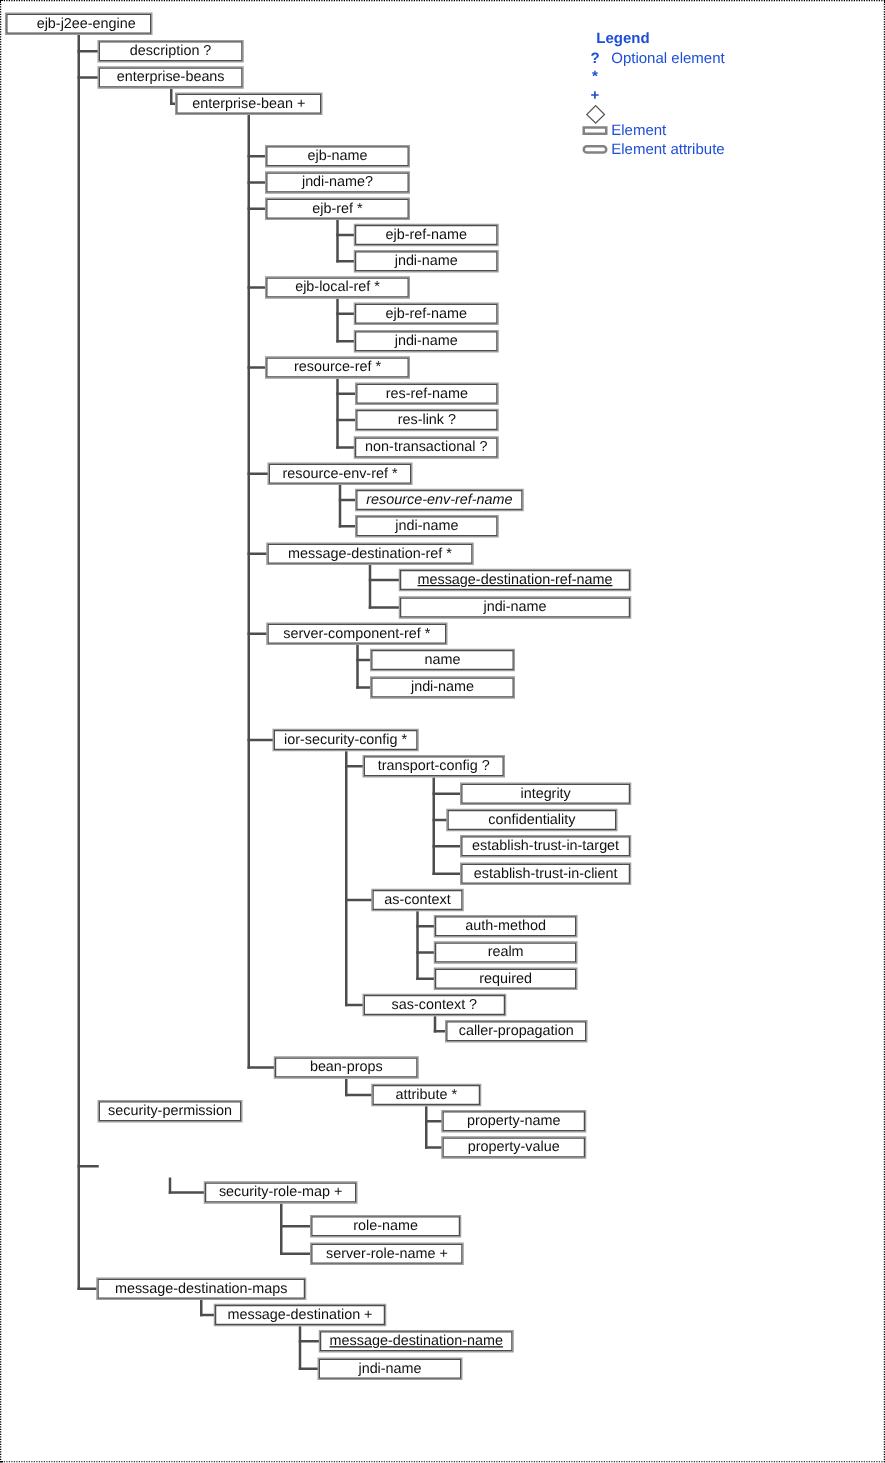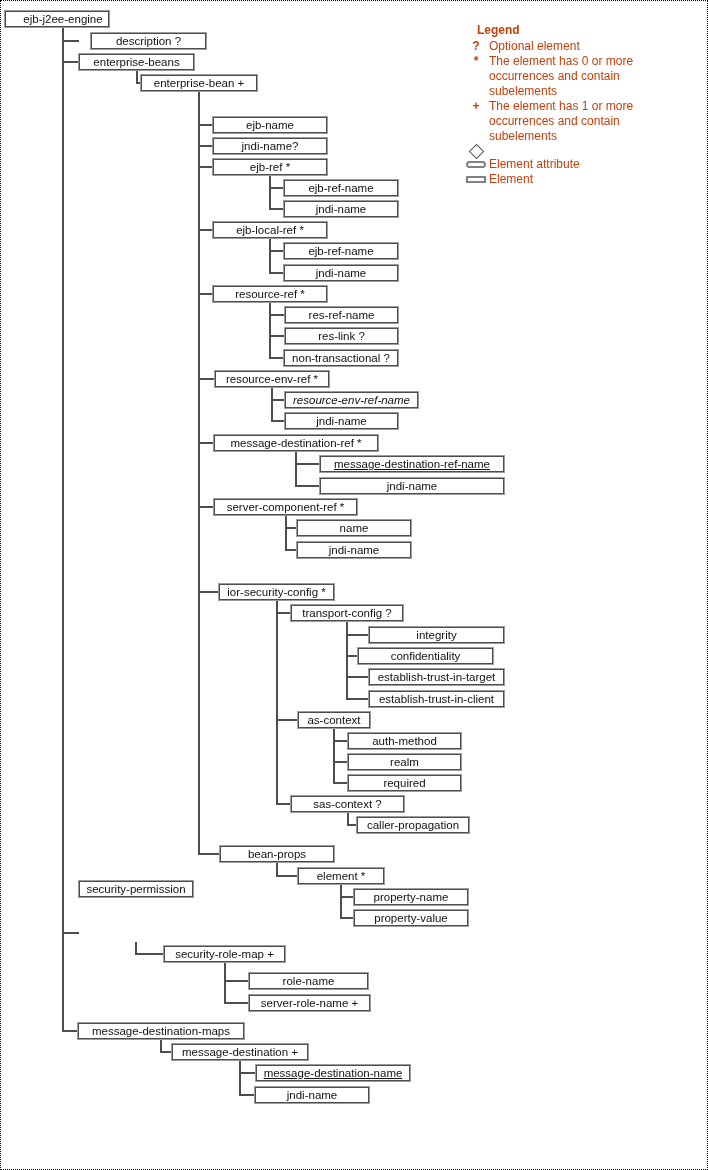--- a/index.html
+++ b/index.html
@@ -8,21 +8,21 @@
     background:#ffffff;border:1px dotted #000;overflow:hidden;
     font-family:"Liberation Sans", sans-serif;
   }
   .node{
     position:absolute;box-sizing:border-box;height:16px;background:#fff;
     border:1px solid #4d4d4d;box-shadow:0 0 0 1px #9d9d9d;
     color:#111;font-size:11.5px;line-height:13px;text-align:center;
     white-space:nowrap;overflow:hidden;padding-top:1px;
   }
   .line{position:absolute;background:#4d4d4d;}
-  .legend{position:absolute;left:462px;top:22px;width:226px;color:#c2410c;font-size:12px;}
+  .legend{position:absolute;left:462px;top:22px;width:226px;color:#1d4ed8;font-size:12px;}
   .legend-title{font-weight:bold;margin-left:14px;margin-bottom:1px;line-height:15px;}
   .leg-item{display:flex;align-items:flex-start;line-height:15px;}
   .leg-sym{width:26px;flex:none;text-align:center;font-weight:bold;}
   .leg-shape-wrap{width:26px;flex:none;display:flex;justify-content:center;}
   .leg-text{width:152px;}
   .diamond{width:9px;height:9px;border:1px solid #555;background:#fff;transform:rotate(45deg);margin-top:2px;}
   .el-box{width:20px;height:7px;box-sizing:border-box;border:2px solid #828282;background:#fff;margin-top:4px;}
   .el-box.rounded{border-radius:4px;}
 </style>
 </head>
@@ -90,22 +90,22 @@
       <div class="line" style="left: 134px; top: 941px; width: 2px; height: 13px;"></div>
       <div class="line" style="left: 134px; top: 952px; width: 29px; height: 2px;"></div>
       <div class="line" style="left: 223px; top: 962px; width: 2px; height: 41px;"></div>
       <div class="line" style="left: 223px; top: 979px; width: 25px; height: 2px;"></div>
       <div class="line" style="left: 223px; top: 1001px; width: 25px; height: 2px;"></div>
       <div class="line" style="left: 159px; top: 1039px; width: 2px; height: 13px;"></div>
       <div class="line" style="left: 159px; top: 1050px; width: 12px; height: 2px;"></div>
       <div class="line" style="left: 238px; top: 1060px; width: 2px; height: 35px;"></div>
       <div class="line" style="left: 238px; top: 1071px; width: 17px; height: 2px;"></div>
       <div class="line" style="left: 238px; top: 1093px; width: 16px; height: 2px;"></div>
-      <div class="node" style="left: 4px; top: 10px; width: 104px; padding-left: 12px;">ejb-j2ee-engine</div>
-      <div class="node" style="left: 90px; top: 32px; width: 115px;">description ?</div>
+      <div class="node" style="left: 4px; top: 10px; width: 116px; padding-left: 12px;">ejb-j2ee-engine</div>
+      <div class="node" style="left: 78px; top: 32px; width: 115px;">description ?</div>
       <div class="node" style="left: 78px; top: 53px; width: 115px;">enterprise-beans</div>
       <div class="node" style="left: 140px; top: 74px; width: 116px;">enterprise-bean +</div>
       <div class="node" style="left: 212px; top: 116px; width: 114px;">ejb-name</div>
       <div class="node" style="left: 212px; top: 137px; width: 114px;">jndi-name?</div>
       <div class="node" style="left: 212px; top: 158px; width: 114px;">ejb-ref *</div>
       <div class="node" style="left: 283px; top: 179px; width: 114px;">ejb-ref-name</div>
       <div class="node" style="left: 283px; top: 200px; width: 114px;">jndi-name</div>
       <div class="node" style="left: 212px; top: 221px; width: 114px;">ejb-local-ref *</div>
       <div class="node" style="left: 283px; top: 242px; width: 114px;">ejb-ref-name</div>
       <div class="node" style="left: 283px; top: 264px; width: 114px;">jndi-name</div>
@@ -128,59 +128,57 @@
       <div class="node" style="left: 357px; top: 647px; width: 135px;">confidentiality</div>
       <div class="node" style="left: 368px; top: 668px; width: 135px;">establish-trust-in-target</div>
       <div class="node" style="left: 368px; top: 690px; width: 135px;">establish-trust-in-client</div>
       <div class="node" style="left: 297px; top: 711px; width: 72px;">as-context</div>
       <div class="node" style="left: 347px; top: 732px; width: 113px;">auth-method</div>
       <div class="node" style="left: 347px; top: 753px; width: 113px;">realm</div>
       <div class="node" style="left: 347px; top: 774px; width: 113px;">required</div>
       <div class="node" style="left: 290px; top: 795px; width: 113px;">sas-context ?</div>
       <div class="node" style="left: 356px; top: 816px; width: 112px;">caller-propagation</div>
       <div class="node" style="left: 219px; top: 845px; width: 114px;">bean-props</div>
-      <div class="node" style="left: 297px; top: 867px; width: 86px;">element *</div>
+      <div class="node" style="left: 297px; top: 867px; width: 86px;">attribute *</div>
       <div class="node" style="left: 353px; top: 888px; width: 114px;">property-name</div>
       <div class="node" style="left: 353px; top: 909px; width: 114px;">property-value</div>
       <div class="node" style="left: 78px; top: 880px; width: 114px;">security-permission</div>
       <div class="node" style="left: 163px; top: 945px; width: 121px;">security-role-map +</div>
       <div class="node" style="left: 248px; top: 972px; width: 119px;">role-name</div>
       <div class="node" style="left: 248px; top: 994px; width: 121px;">server-role-name +</div>
       <div class="node" style="left: 77px; top: 1022px; width: 166px;">message-destination-maps</div>
       <div class="node" style="left: 171px; top: 1043px; width: 136px;">message-destination +</div>
       <div class="node" style="left: 255px; top: 1064px; width: 154px; text-decoration: underline;">message-destination-name</div>
       <div class="node" style="left: 254px; top: 1086px; width: 114px;">jndi-name</div>
     </div>
   <div class="legend">
     <div class="legend-title">Legend</div>
     <div id="legend-items">
         <div class="leg-item">
           <span class="leg-sym">?</span>
           <span class="leg-text">Optional element</span>
         </div>
         <div class="leg-item">
           <span class="leg-sym">*</span>
-          <span class="leg-text">The element has 0 or more occurrences and contain subelements</span>
         </div>
         <div class="leg-item">
           <span class="leg-sym">+</span>
-          <span class="leg-text">The element has 1 or more occurrences and contain subelements</span>
         </div>
         <div class="leg-item">
           <span class="leg-shape-wrap">
             <span class="diamond"></span>
           </span>
         </div>
         <div class="leg-item">
           <span class="leg-shape-wrap">
+            <span class="el-box"></span>
+          </span>
+          <span class="leg-text">Element</span>
+        </div>
+        <div class="leg-item">
+          <span class="leg-shape-wrap">
             <span class="el-box rounded"></span>
           </span>
           <span class="leg-text">Element attribute</span>
-        </div>
-        <div class="leg-item">
-          <span class="leg-shape-wrap">
-            <span class="el-box"></span>
-          </span>
-          <span class="leg-text">Element</span>
         </div>
       </div>
   </div>
 </div>
 
 </body></html>

